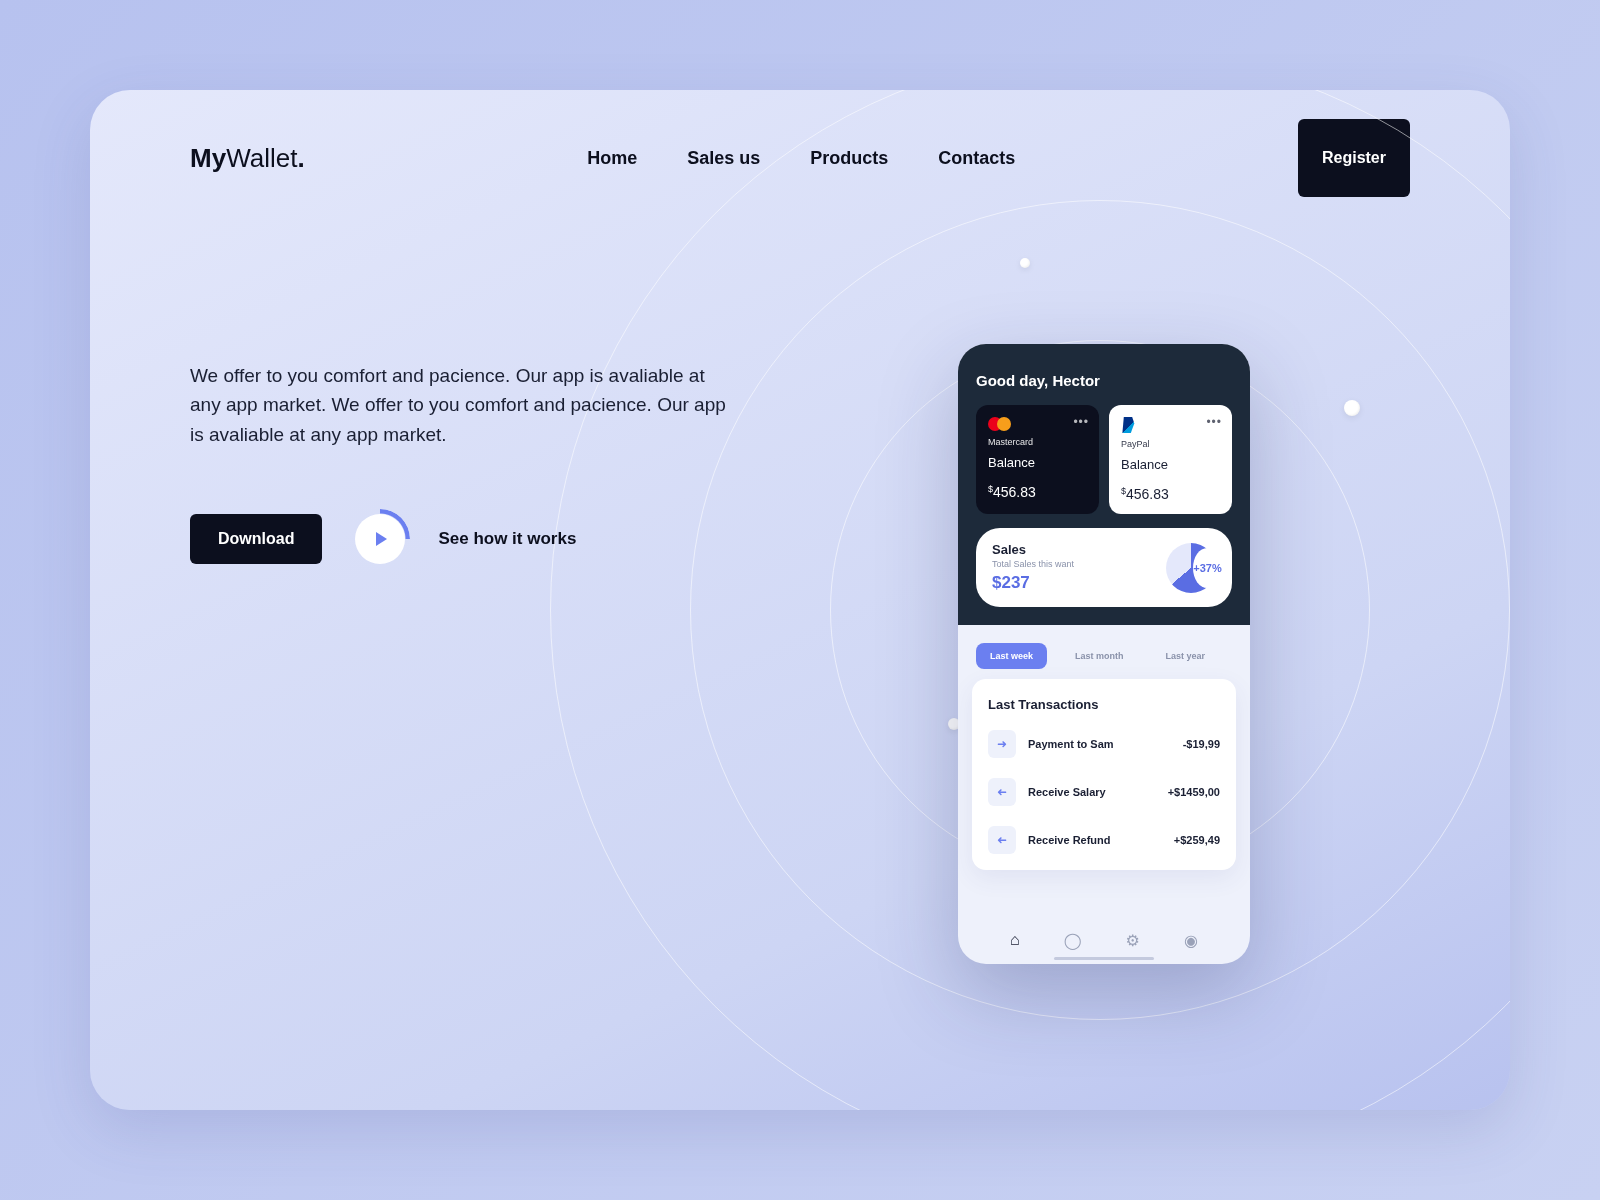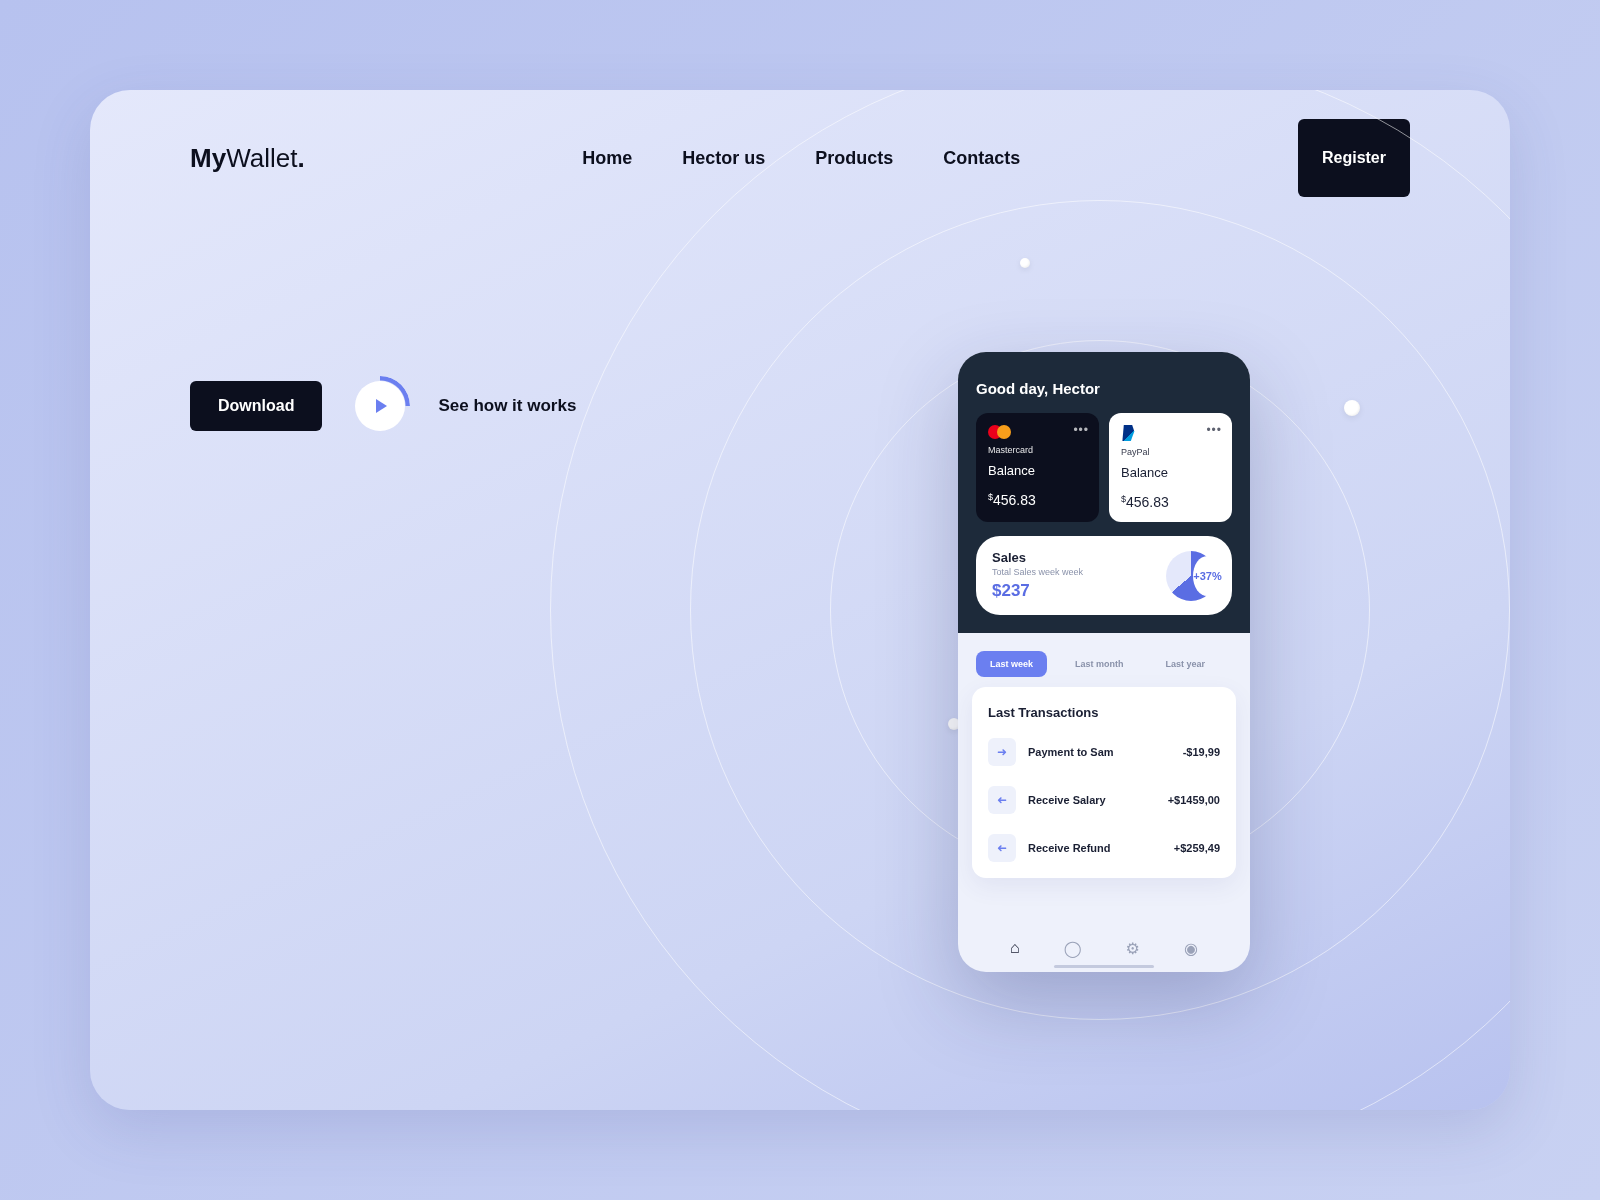--- a/index.html
+++ b/index.html
@@ -34,21 +34,21 @@
 .play-ring { position: absolute; width: 60px; height: 60px; border-radius: 50%;
   background: conic-gradient(#6b7ff0 0deg 90deg, transparent 90deg 360deg);
   -webkit-mask: radial-gradient(circle, transparent 25px, #000 26px);
           mask: radial-gradient(circle, transparent 25px, #000 26px);
 }
 .play-inner { width: 50px; height: 50px; background: #fff; border-radius: 50%; display: flex; align-items: center; justify-content: center; position: relative; z-index: 1; }
 .play-tri { width: 0; height: 0; border-left: 11px solid #6b7ff0; border-top: 7px solid transparent; border-bottom: 7px solid transparent; margin-left: 3px; }
 .hiw { font-size: 17px; font-weight: 600; color: #0c0f1e; }
 
 
-.phone { position: absolute; right: 260px; top: 262px; width: 292px; height: 620px; background: #eef1fb; border-radius: 28px; box-shadow: 0 30px 80px rgba(30,40,90,.25); overflow: hidden; z-index: 3; }
+.phone { position: absolute; right: 260px; top: 254px; width: 292px; height: 620px; background: #eef1fb; border-radius: 28px; box-shadow: 0 30px 80px rgba(30,40,90,.25); overflow: hidden; z-index: 3; }
 .phone-top { background: #1d2a3a; padding: 28px 18px 18px; }
 .greeting { color: #fff; font-size: 15px; font-weight: 700; margin-bottom: 16px; }
 .cards-row { display: flex; gap: 10px; }
 .pay-card { flex: 1; border-radius: 12px; padding: 12px; position: relative; }
 .pay-card.dark { background: #0c0f1e; color: #fff; }
 .pay-card.light { background: #fff; color: #1a1f33; }
 .card-dots { position: absolute; top: 10px; right: 10px; font-size: 12px; letter-spacing: 1px; opacity: .7; }
 .card-brand { font-size: 9px; margin-top: 6px; opacity: .9; }
 .card-balance-label { font-size: 13px; margin-top: 8px; }
 .card-balance-val { font-size: 14px; margin-top: 14px; }
@@ -106,29 +106,30 @@
   <div class="dot d1"></div>
   <div class="dot d2"></div>
   <div class="dot d3"></div>
 
   <nav class="nav">
     <div class="logo">
       <span>My</span><span class="thin">Wallet</span><span>.</span>
     </div>
     <div class="nav-links">
       <span>Home</span>
-      <span>Hector us</span>
+      <span>Sales us</span>
       <span>Products</span>
       <span>Contacts</span>
     </div>
     <button class="register-btn">Register</button>
   </nav>
 
   <div class="hero">
     <div class="hero-left">
+      <p class="subtext">We offer to you comfort and pacience. Our app is avaliable at any app market. We offer to you comfort and pacience. Our app is avaliable at any app market.</p>
       <div class="cta-row">
         <button class="download-btn">Download</button>
         <div class="play-wrap">
           <div class="play-ring"></div>
           <div class="play-inner">
             <div class="play-tri"></div>
           </div>
         </div>
         <span class="hiw">See how it works</span>
       </div>
@@ -153,21 +154,21 @@
           <div class="card-dots">•••</div>
           <div class="pp"></div>
           <div class="card-brand">PayPal</div>
           <div class="card-balance-label">Balance</div>
           <div class="card-balance-val"><span class="sym">$</span><span>456.83</span></div>
         </div>
       </div>
       <div class="sales-card">
         <div class="sales-left">
           <div class="t">Sales</div>
-          <div class="s">Total Sales week week</div>
+          <div class="s">Total Sales this want</div>
           <div class="v">$237</div>
         </div>
         <div class="sales-ring">
           <div class="sales-ring-inner">+37%</div>
         </div>
       </div>
     </div>
 
     <div class="tabs">
       <div class="tab active">Last week</div>

